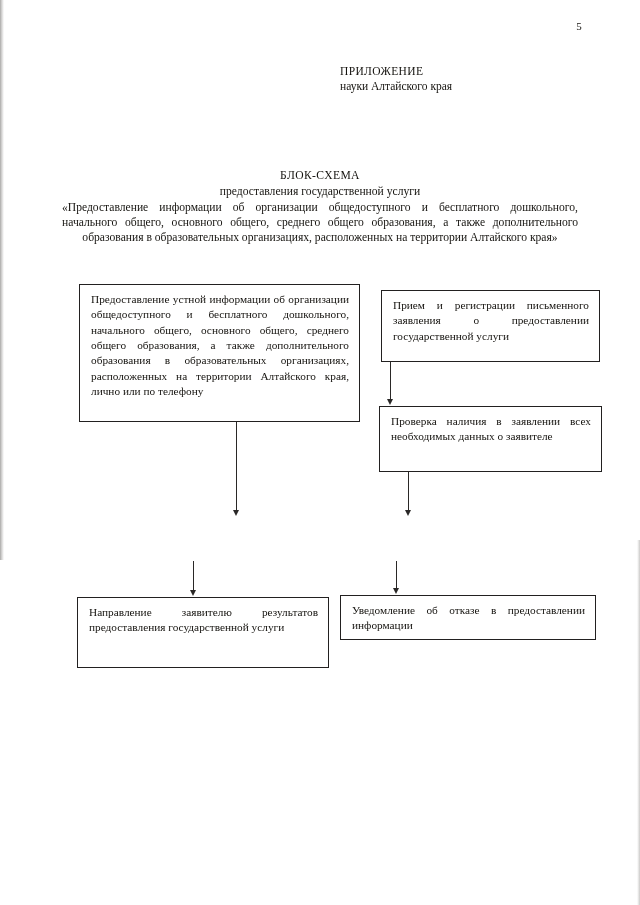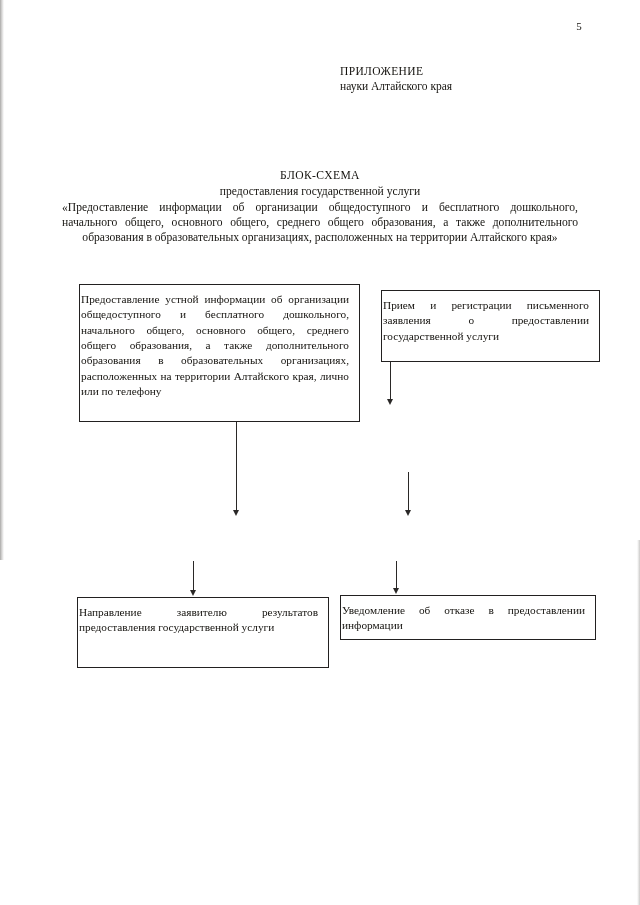--- a/index.html
+++ b/index.html
@@ -98,21 +98,21 @@
     width: 640px;
     height: 905px;
   }
   .node {
     position: absolute;
     box-sizing: border-box;
     border: 1px solid #222020;
     background: #ffffff;
     font-size: 11.3px;
     line-height: 1.36;
-    padding: 7px 10px 6px 1px;
+    padding: 7px 10px 6px 11px;
     text-align: justify;
     text-align-last: left;
     hyphens: manual;
   }
 
   #node-oral      { left: 79px;  top: 284px; width: 281px; height: 138px; }
   #node-intake    { left: 381px; top: 290px; width: 219px; height: 72px;  }
   #node-check     { left: 379px; top: 406px; width: 223px; height: 66px;  }
   #node-prepare   { left: 172px; top: 517px; width: 265px; height: 44px;  }
   #node-send      { left: 77px;  top: 597px; width: 252px; height: 71px;  }
@@ -153,20 +153,21 @@
     <div class="doc-subtitle">предоставления государственной услуги</div>
     <div class="doc-quote">«Предоставление информации об организации общедоступного и бесплатного дошкольного, начального общего, основного общего, среднего общего образования, а также дополнительного образования в образовательных организациях, расположенных на территории Алтайского края»</div>
   </div>
 
   <div id="flow">
 
     <div class="node" id="node-oral">Предоставление устной информации об организации общедоступного и бесплатного дошкольного, начального общего, основного общего, среднего общего образования, а также дополнительного образования в образовательных организациях, расположенных на территории Алтайского края, лично или по телефону</div>
 
     <div class="node" id="node-intake">Прием и регистрации письменного заявления о предоставлении государственной услуги</div>
 
+    <div class="node" id="node-check">Проверка наличия в заявлении всех необходимых данных о заявителе</div>
 
 
     <div class="node" id="node-send">Направление заявителю результатов предоставления государственной услуги</div>
 
     <div class="node" id="node-refusal">Уведомление об отказе в предоставлении информации</div>
 
     <div class="connector v" style="left:236px; top:422px; height:89px;"></div>
     <div class="arrowhead" style="left:232.5px; top:510px;"></div>
 
     <div class="connector v" style="left:390px; top:362px; height:38px;"></div>

